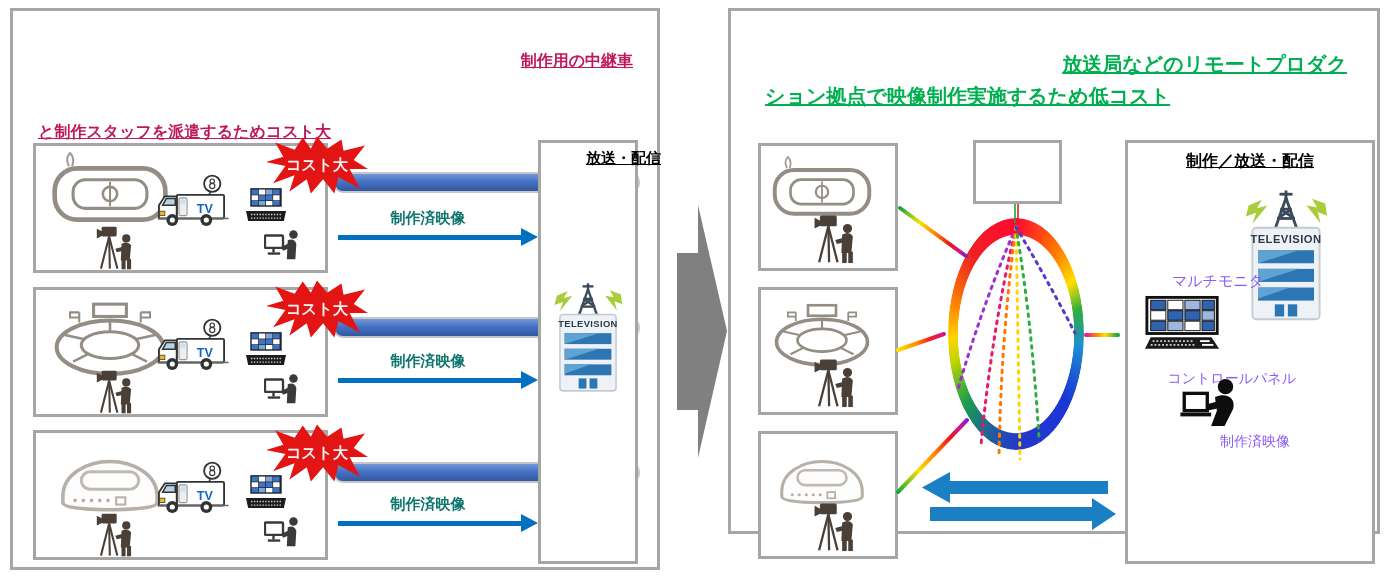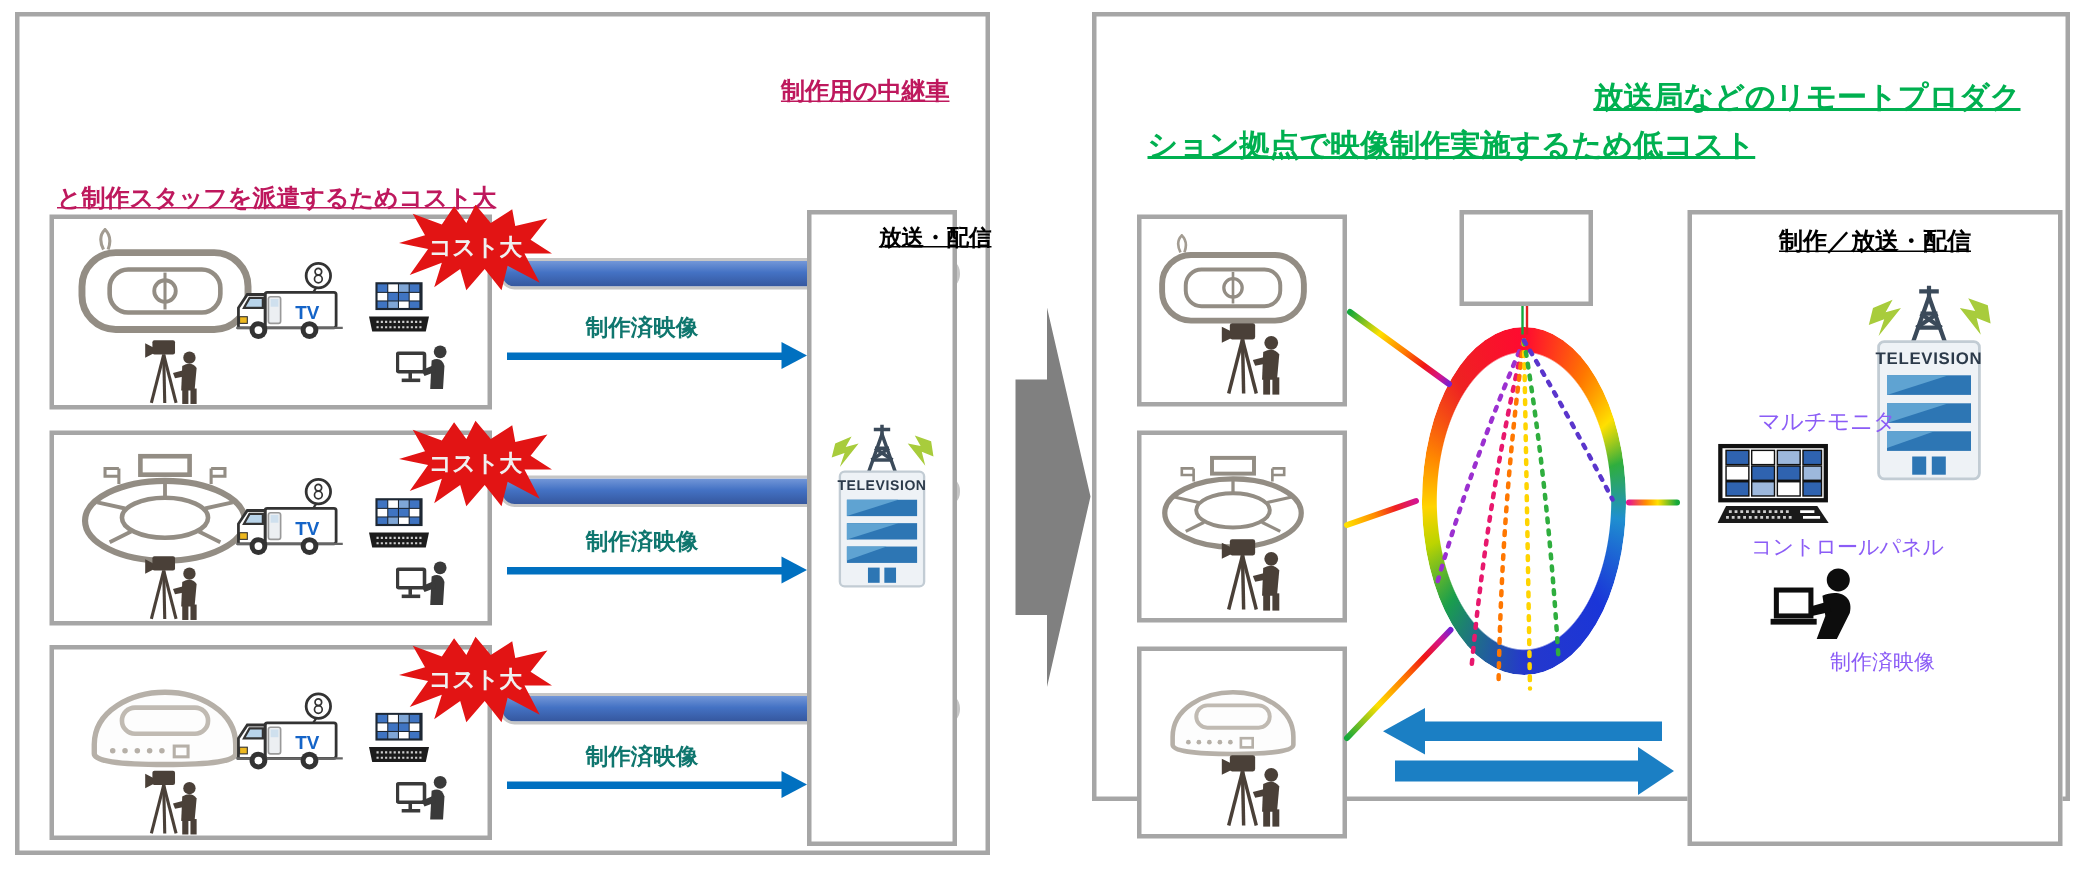--- a/index.html
+++ b/index.html
@@ -494,21 +494,21 @@
             <rect x="24" y="25" width="16" height="10" fill="#9db8dc"></rect>
           <rect x="42" y="25" width="16" height="10" fill="#ffffff"></rect>
             <rect x="60" y="25" width="13" height="10" fill="#2f63b0"></rect>
         </g>
         <polygon points="6,42 70,42 78,54 0,54" fill="#1a1a1a"></polygon>
         <line x1="8" y1="46" x2="52" y2="46" stroke="#cfcfcf" stroke-width="2" stroke-dasharray="2,2"></line>
         <line x1="6" y1="50" x2="54" y2="50" stroke="#cfcfcf" stroke-width="2" stroke-dasharray="2,2"></line>
         <line x1="58" y1="46" x2="68" y2="46" stroke="#fff" stroke-width="2"></line>
         <line x1="60" y1="50" x2="72" y2="50" stroke="#fff" stroke-width="2"></line>
       </svg>
-      <div class="small-label" style="left:0; top:213px; width:136px;">コントロールパネル</div>
+      <div class="small-label" style="left:0; top:227px; width:136px;">コントロールパネル</div>
       <svg class="abs" style="left:52px; top:235px;" width="68" height="48" viewBox="0 0 70 50">
         <circle cx="47" cy="9" r="8" fill="#0d0d0d"></circle>
         <path d="M36,20 C47,15 58,20 55,32 L46,50 H32 L38,34 Z" fill="#0d0d0d"></path>
         <path d="M40,24 L22,29 L24,35 L42,31 Z" fill="#0d0d0d"></path>
         <rect x="4" y="16" width="24" height="18" fill="#fff" stroke="#0d0d0d" stroke-width="3.5"></rect>
         <rect x="0" y="36" width="32" height="4" fill="#0d0d0d"></rect>
       </svg>
       <div class="small-label" style="left:20px; top:290px; width:110px;">制作済映像</div>
     </div>
   </div>

